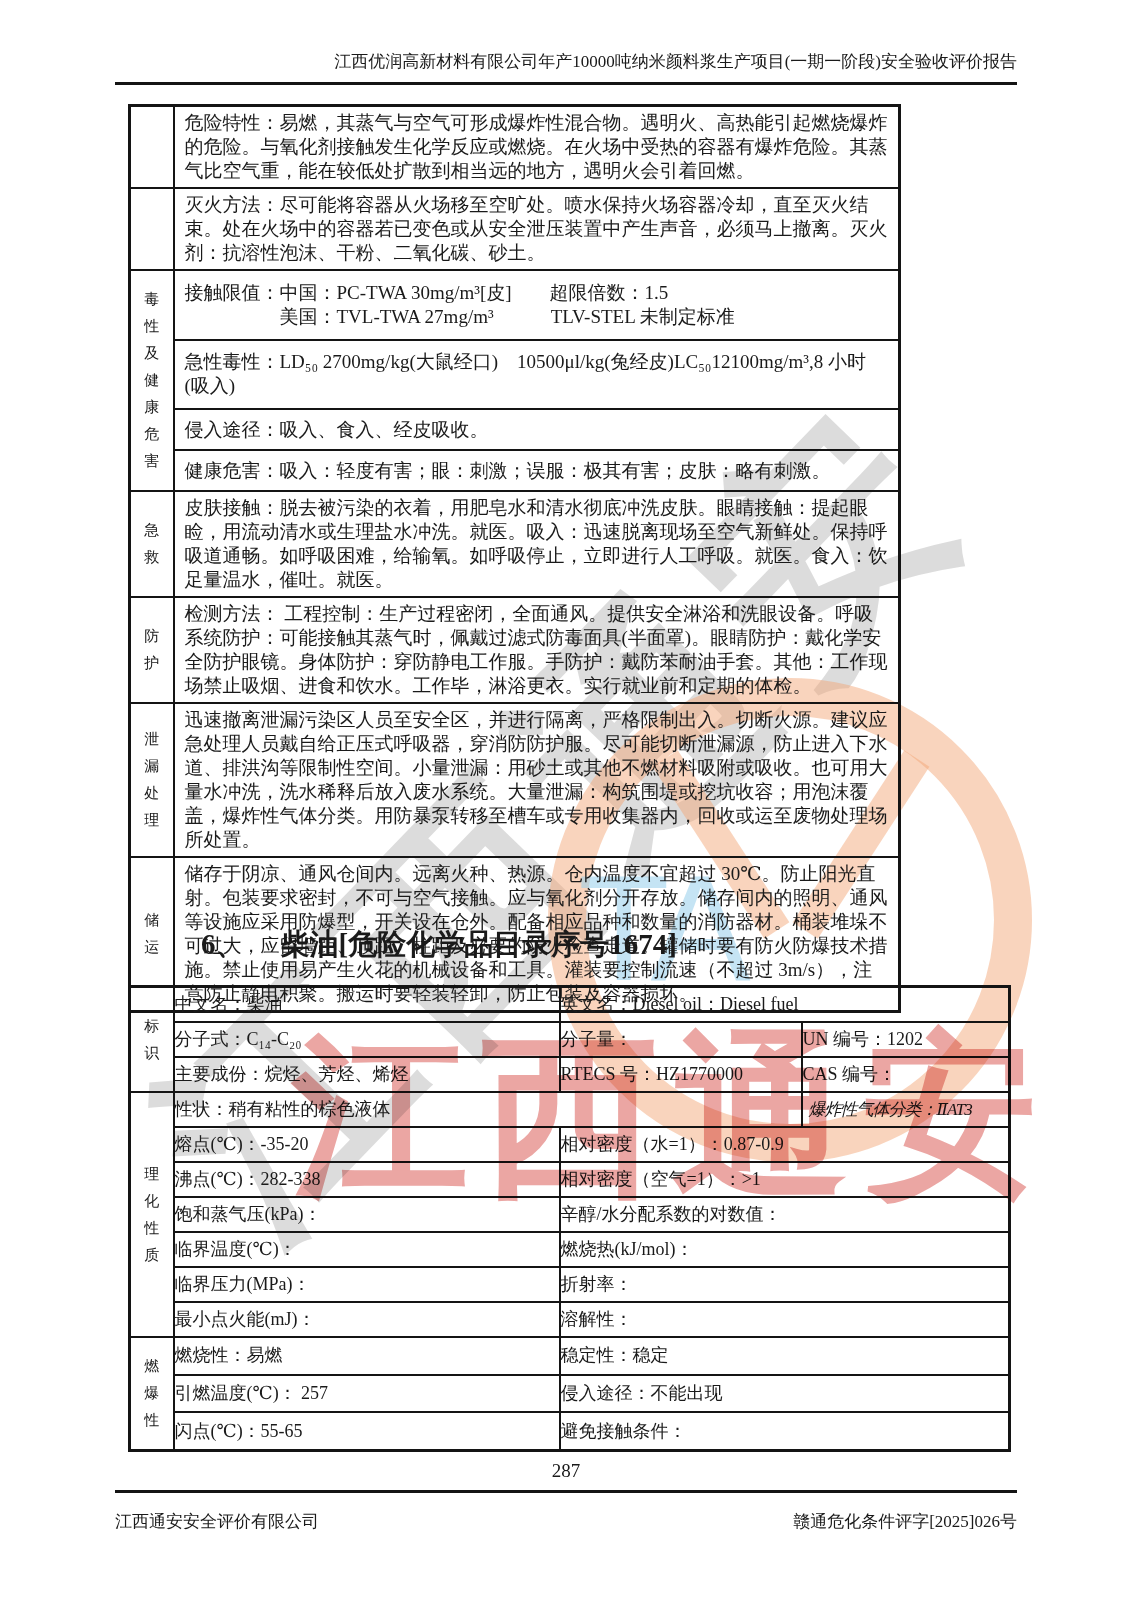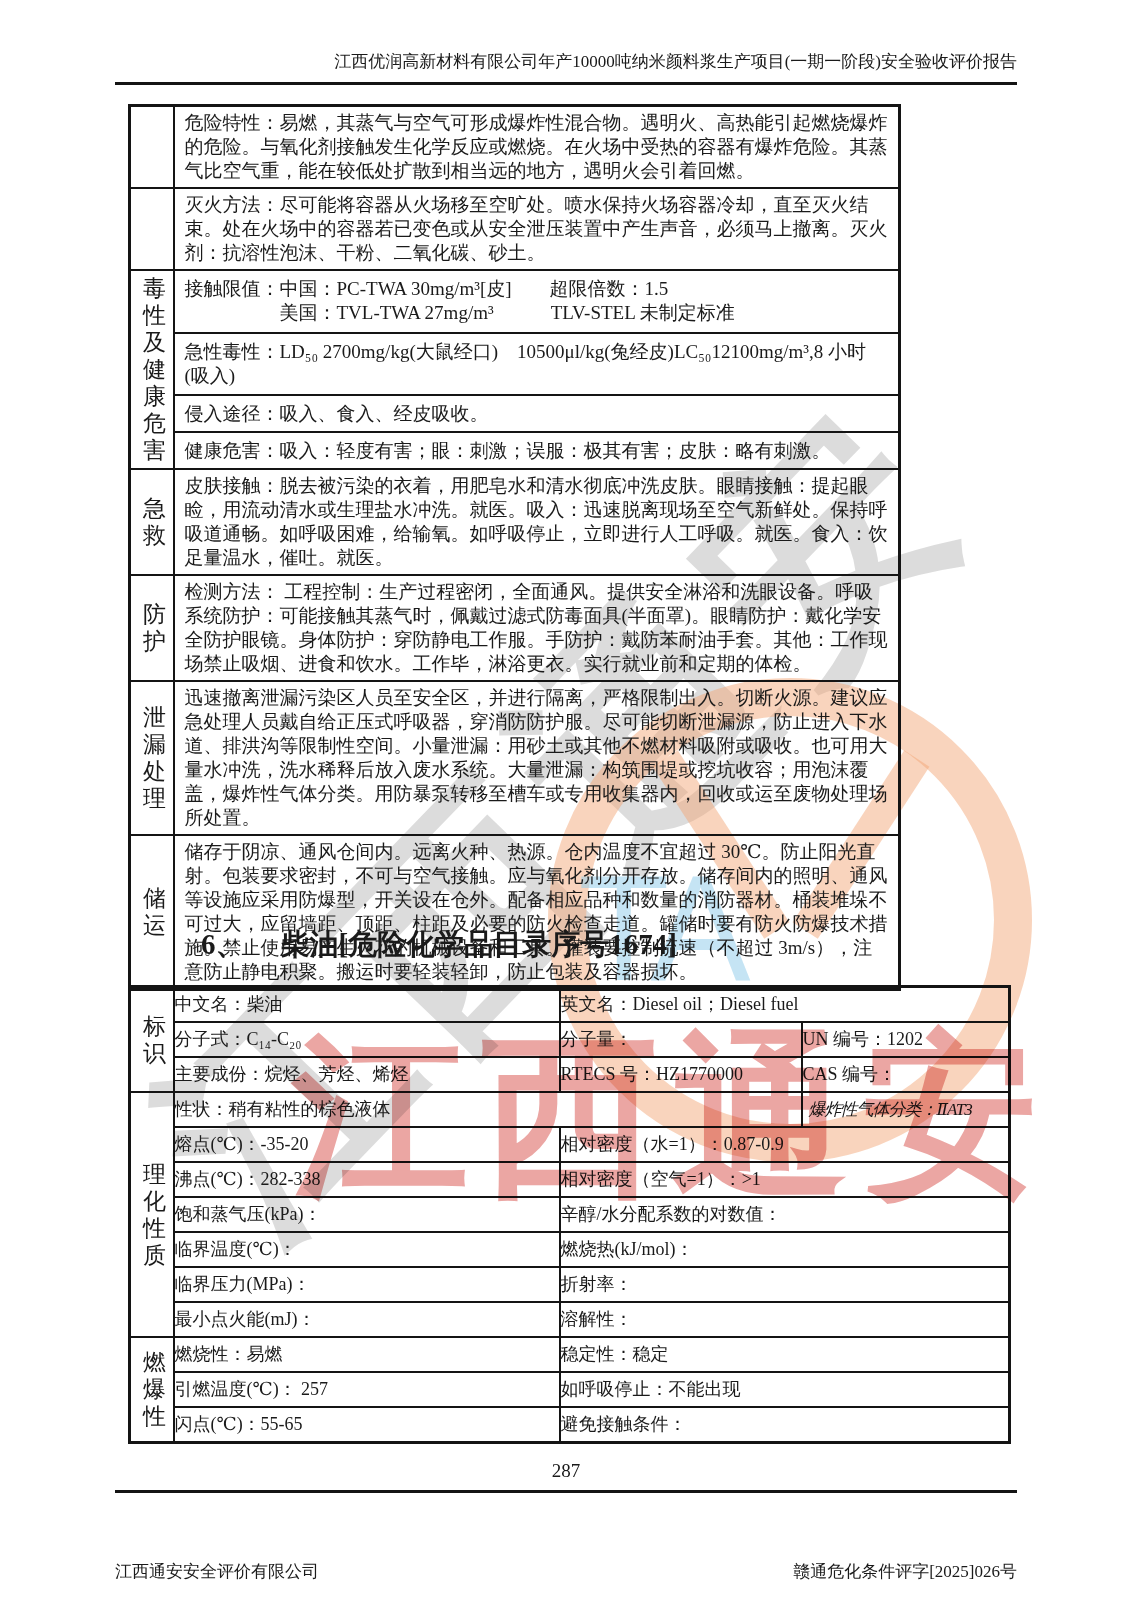--- a/index.html
+++ b/index.html
@@ -18,36 +18,36 @@
   .wm-blue{left:578px;top:842px;font-family:"Liberation Sans","DejaVu Sans",sans-serif;font-weight:normal;
            font-size:150px;letter-spacing:-8px;color:rgba(150,205,235,0.55);z-index:0;text-align:right;}
   .wm-red{left:292px;top:1000px;font-size:176px;font-weight:bold;letter-spacing:14px;white-space:nowrap;
           color:#dd6a66;opacity:0.6;mix-blend-mode:multiply;z-index:5;}
 
   
   .header{position:absolute;top:50px;left:115px;width:902px;text-align:right;font-size:17px;
           padding-bottom:9px;border-bottom:3px solid #141414;z-index:1;}
   .pageno{position:absolute;top:1460px;left:0;width:100%;text-align:center;font-size:19px;z-index:1;}
   .footer-rule{position:absolute;top:1490px;left:115px;width:902px;border-top:3px solid #141414;z-index:1;}
-  .footer{position:absolute;top:1560px;left:115px;width:902px;display:flex;justify-content:space-between;
+  .footer{position:absolute;top:1510px;left:115px;width:902px;display:flex;justify-content:space-between;
           font-size:17px;z-index:1;}
 
   
   .sec{position:absolute;top:912px;left:188px;margin:13px;font-size:29px;font-weight:bold;z-index:1;
        font-family:"Liberation Serif","DejaVu Serif",serif;}
   .sec .num{margin-right:36px;}
 
   
   table{border-collapse:collapse;table-layout:fixed;background:transparent;z-index:1;}
   .t1{position:absolute;top:104px;left:128px;width:773px;font-size:19px;}
   .t2{position:absolute;top:985px;left:128px;width:880px;font-size:18px;}
   td,th{border:2px solid #141414;vertical-align:middle;overflow:hidden;}
   .t1 td{padding:4px 10px;line-height:24px;text-align:left;word-break:break-all;white-space:pre-line;}
   .t2 td{padding:4px 0;line-height:25px;text-align:left;word-break:break-all;}
-  th.lbl{width:44px;font-weight:normal;font-size:23px;line-height:27px;padding:4px 12px;
+  th.lbl{width:44px;font-weight:normal;font-size:15px;line-height:27px;padding:15px 12px;
          text-align:center;word-break:break-all;}
   .t1{border:3px solid #141414;}
   .t2{border:3px solid #141414;}
   td.nowrap{white-space:nowrap;letter-spacing:-1px;font-size:17px;padding-left:6px;padding-right:2px;font-style:italic;}
 </style>
 </head>
 <body>
 
 <div class="page">
 
@@ -162,21 +162,21 @@
           <td colspan="1">最小点火能(mJ)：</td>
           <td colspan="2">溶解性：</td>
         </tr>
         <tr>
           <th class="lbl" rowspan="3">燃爆性</th>
           <td colspan="1">燃烧性：易燃</td>
           <td colspan="2">稳定性：稳定</td>
         </tr>
         <tr>
           <td colspan="1">引燃温度(℃)： 257</td>
-          <td colspan="2">如呼吸停止：不能出现</td>
+          <td colspan="2">侵入途径：不能出现</td>
         </tr>
         <tr>
           <td colspan="1">闪点(℃)：55-65</td>
           <td colspan="2">避免接触条件：</td>
         </tr>
       </tbody>
   </table>
 
   <div class="pageno">287</div>
   <div class="footer-rule"></div>

